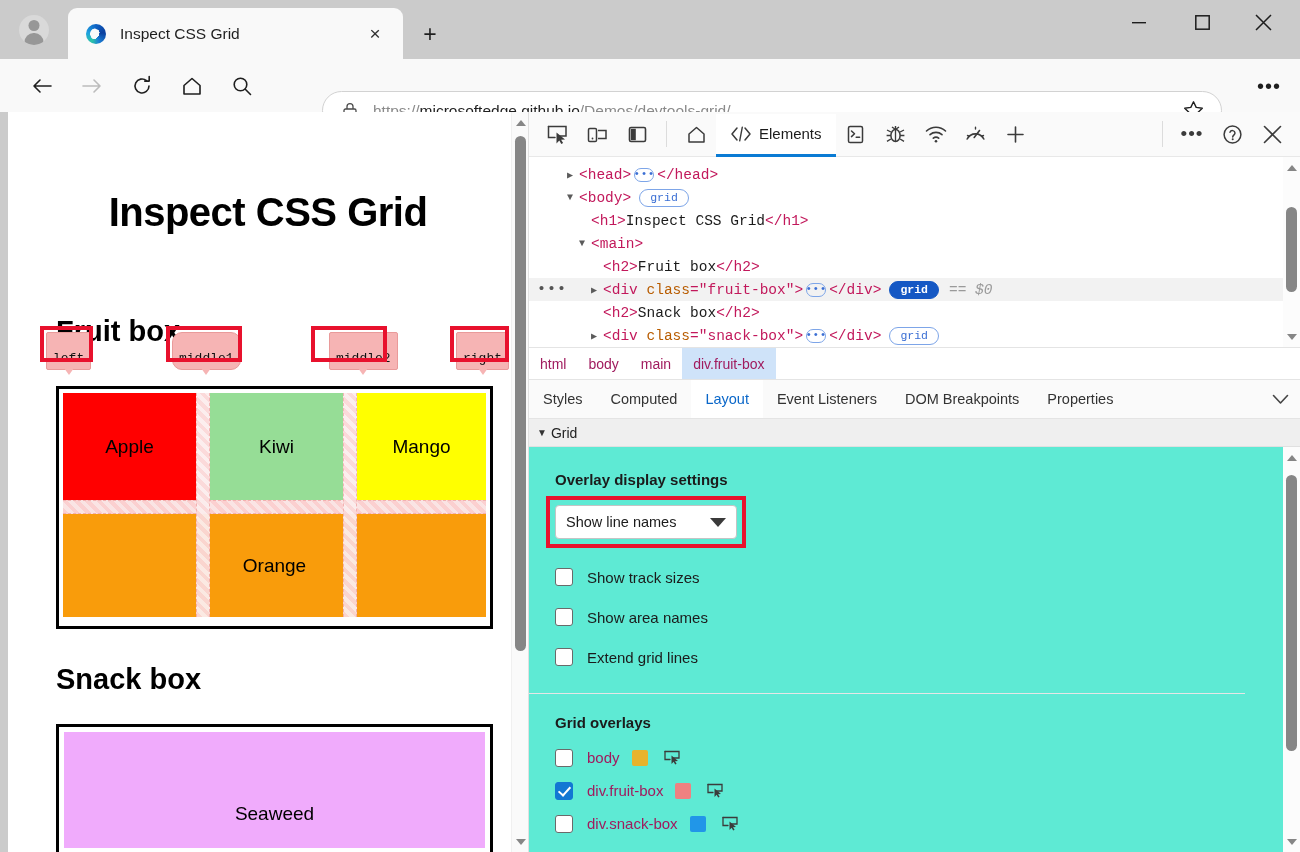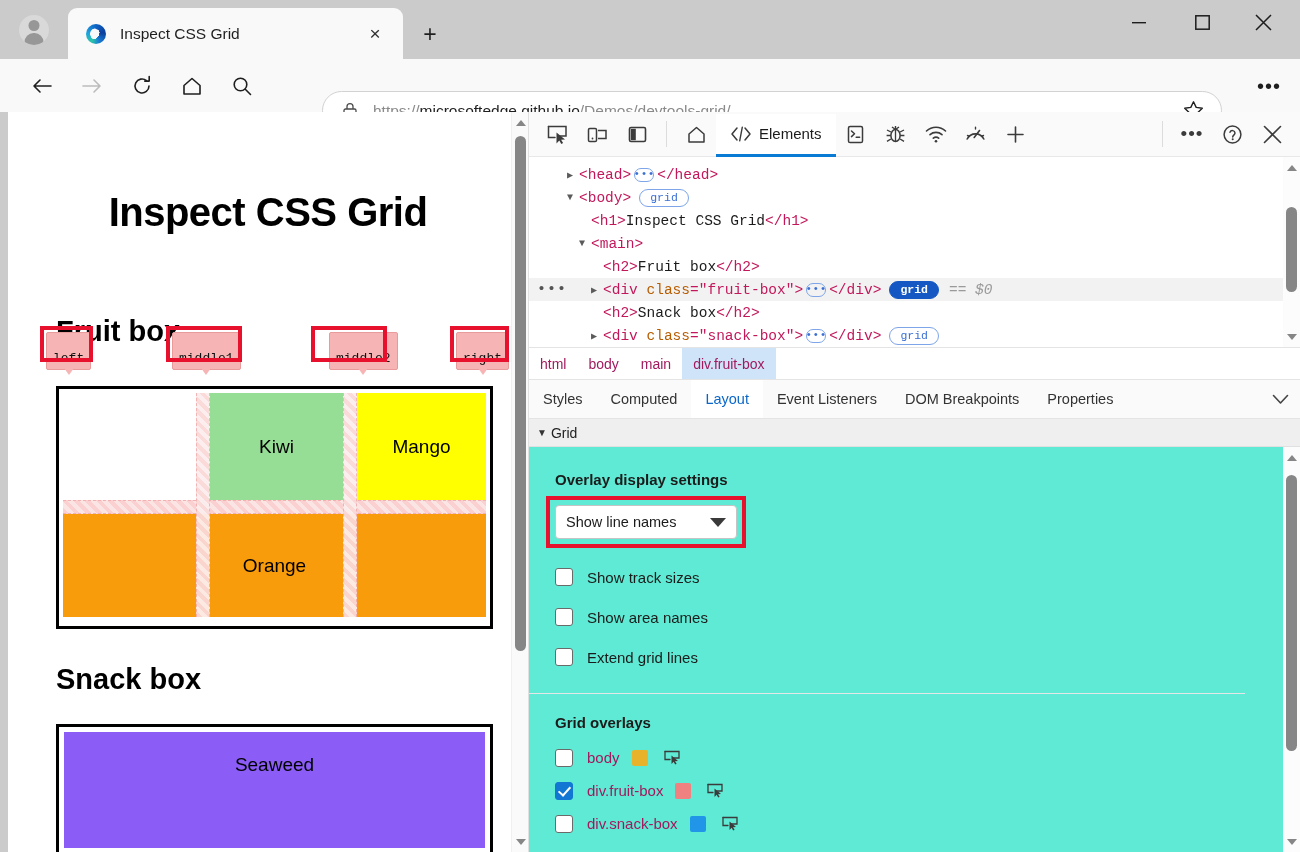--- a/index.html
+++ b/index.html
@@ -202,23 +202,23 @@
   }
   .hl-ring {
     position: absolute; border: 4px solid #e8112d; background: transparent;
   }
 
   .snack-wrap { position: relative; margin: 28px 0 0 48px; width: 437px; }
   .snack-box {
     border: 3px solid #000; width: 437px; height: 132px; padding: 5px; background: #fff;
   }
   .snack-cell {
-    width: 100%; height: 100%; background: #8b5cf6;
+    width: 100%; height: 100%; background: #f0abfc;
     display: flex; align-items: flex-start; justify-content: center;
-    font-size: 19px; color: #000; padding-top: 22px;
+    font-size: 19px; color: #000; padding-top: 71px;
   }
 
   
   .devtools {
     position: absolute; left: 520px; top: 0; right: 0; bottom: 0;
     background: #fff; border-left: 1px solid #e0e0e0;
     display: flex; flex-direction: column;
   }
   .dt-toolbar {
     height: 45px; flex: none; background: #fafafa;
@@ -425,31 +425,32 @@
 
   <div class="content">
 
     <div class="page-pane">
       <h1 class="page-h1">Inspect CSS Grid</h1>
       <h2 class="page-h2 h2-fruit">Fruit box</h2>
 
       <div class="fruit-wrap">
 
         <div class="line-badge" style="left:-10px;">left</div>
-        <div class="line-badge" style="left:116px;">middle1</div>
+        <div class="line-badge" style="left:116px;border-radius:10px;">middle1</div>
         <div class="line-badge" style="left:273px;">middle2</div>
         <div class="line-badge" style="left:400px;">right</div>
 
         <div class="hl-ring" style="left:-16px; top:-60px; width:53px; height:36px;"></div>
         <div class="hl-ring" style="left:110px; top:-60px; width:76px; height:36px;"></div>
         <div class="hl-ring" style="left:255px; top:-60px; width:76px; height:36px;"></div>
         <div class="hl-ring" style="left:394px; top:-60px; width:59px; height:36px;"></div>
 
         <div class="fruit-box">
           <div class="fruit-inner">
+            <div class="cell c-apple">Apple</div>
             <div class="gap-v gap-v1"></div>
             <div class="cell c-kiwi">Kiwi</div>
             <div class="gap-v gap-v2"></div>
             <div class="cell c-mango">Mango</div>
             <div class="gap-h"></div>
             <div class="cell c-orange">Orange</div>
           </div>
         </div>
       </div>
 

